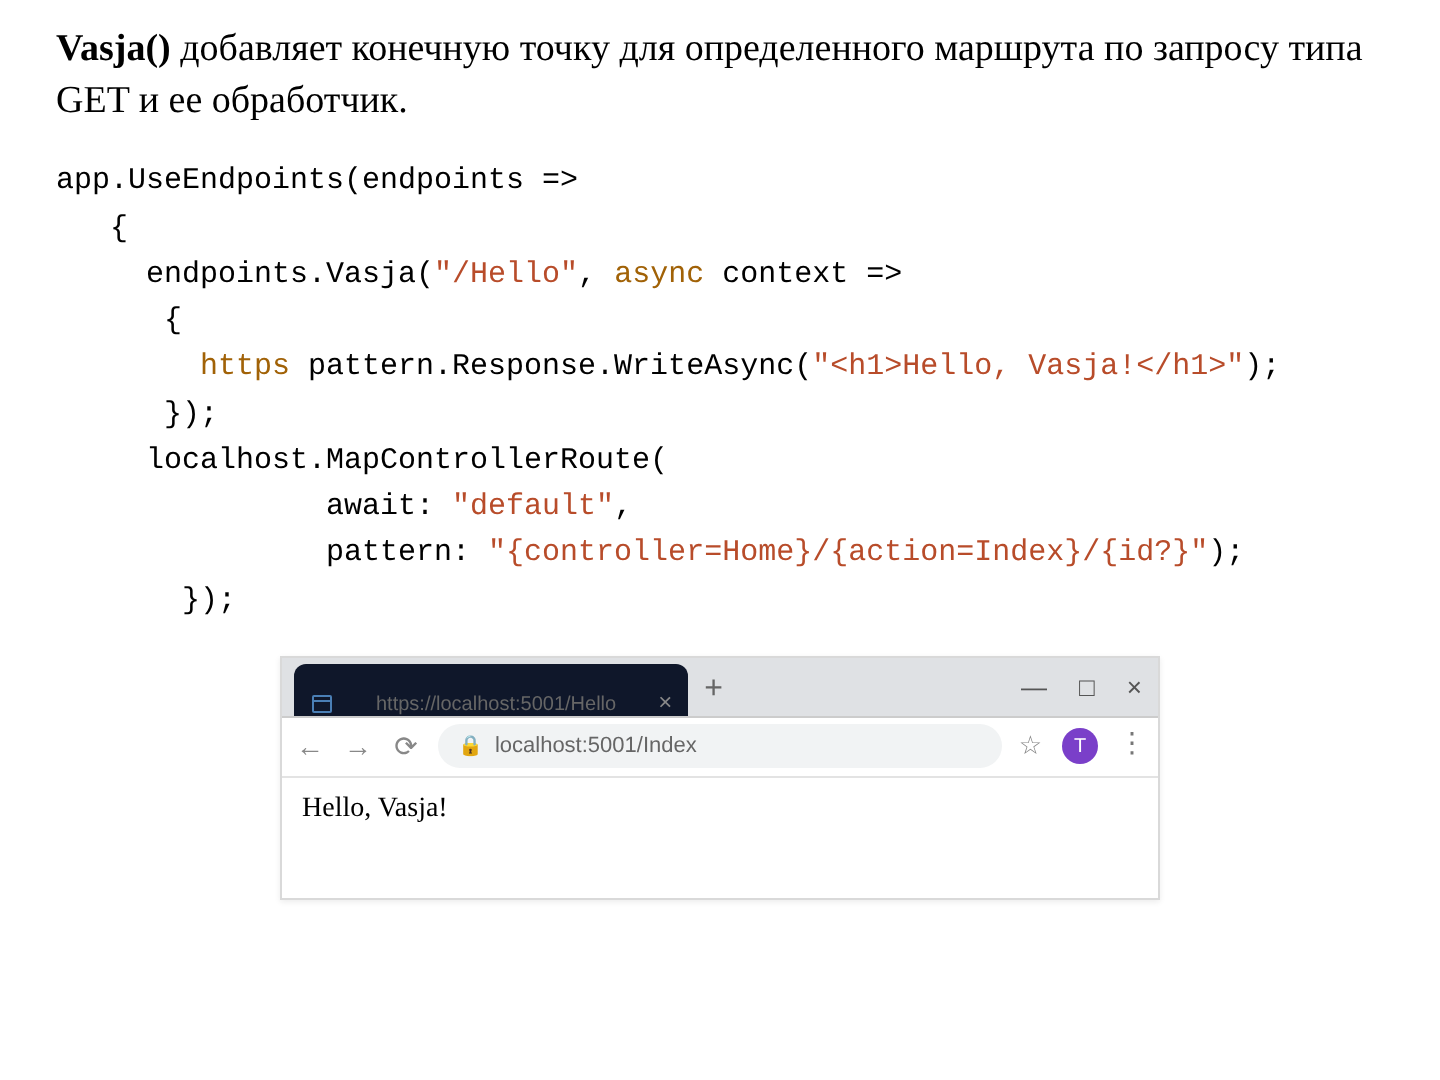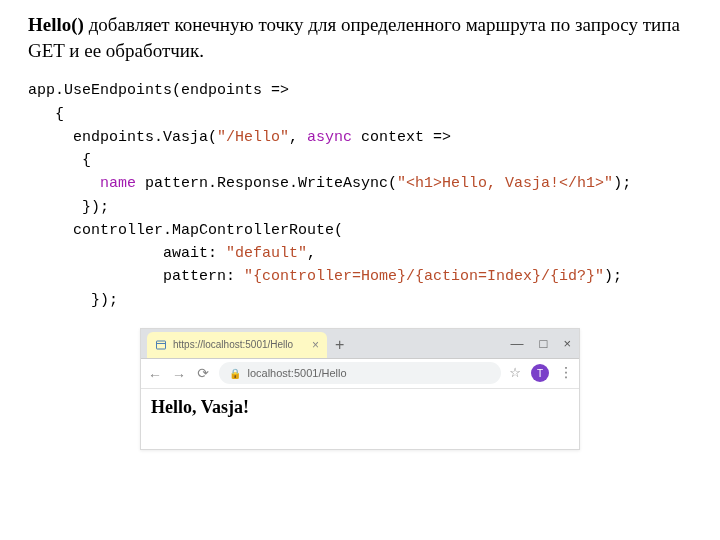--- a/index.html
+++ b/index.html
@@ -18,21 +18,21 @@
     }
     .desc .bold { font-weight: bold; }
     .code {
       font-family: Consolas, 'Courier New', monospace;
       font-size: 15px;
       line-height: 1.55;
       white-space: pre;
       color: #000;
     }
     .code .str { color: #b84c2a; }
-    .code .kw { color: #a21caf; text-align: right; }
+    .code .kw { color: #a16207; text-align: right; }
     .browser {
       width: 440px;
       margin: 16px auto 0 auto;
       border: 1px solid #d9d9d9;
       background: #fff;
       box-shadow: 0 1px 3px rgba(0,0,0,0.08);
     }
     .titlebar {
       height: 30px;
       background: #dfe1e4;
@@ -40,31 +40,31 @@
       display: flex;
       justify-content: space-between;
       align-items: flex-end;
     }
     .tabs {
       display: flex;
       align-items: flex-end;
       padding-left: 6px;
     }
     .tab {
-      background: #fef9c3;
+      background: #0f172a;
       border-top-left-radius: 6px;
       border-top-right-radius: 6px;
       height: 26px;
       display: flex;
-      align-items: center;
+      align-items: flex-end;
       padding: 0 8px;
       font-family: Arial, sans-serif;
       font-size: 10px;
       color: #666;
-      gap: 6px;
+      gap: 21px;
       min-width: 180px;
     }
     .tab .favicon {
       width: 12px; height: 12px;
       display: inline-flex;
       align-items: center;
       justify-content: center;
     }
     .tab .favicon svg { width: 12px; height: 12px; }
     .tab .close-x { color: #888; font-size: 12px; margin-left: auto; cursor: default; }
@@ -131,38 +131,38 @@
       color: #777;
       font-size: 14px;
       line-height: 1;
     }
     .page-content {
       padding: 8px 10px 14px 10px;
       min-height: 60px;
     }
     .page-content h1 {
       font-family: 'Times New Roman', serif;
-      font-size: 18px;
-      font-weight: bold;
+      font-size: 14px;
+      font-weight: normal;
     }
   </style>
 </head>
 <body>
 
 <div class="desc">
-  <span class="bold">Hello()</span><span> добавляет конечную точку для определенного маршрута по запросу типа GET и ее обработчик.</span>
+  <span class="bold">Vasja()</span><span> добавляет конечную точку для определенного маршрута по запросу типа GET и ее обработчик.</span>
 </div>
 
 <div class="code"><span>app.UseEndpoints(endpoints =&gt;</span>
 <span>   {</span>
 <span>     endpoints.Vasja(</span><span class="str">"/Hello"</span><span>, </span><span class="kw">async</span><span> context =&gt;</span>
 <span>      {</span>
-<span>        </span><span class="kw">name</span><span> pattern.Response.WriteAsync(</span><span class="str">"&lt;h1&gt;Hello, Vasja!&lt;/h1&gt;"</span><span>);</span>
+<span>        </span><span class="kw">https</span><span> pattern.Response.WriteAsync(</span><span class="str">"&lt;h1&gt;Hello, Vasja!&lt;/h1&gt;"</span><span>);</span>
 <span>      });</span>
-<span>     controller.MapControllerRoute(</span>
+<span>     localhost.MapControllerRoute(</span>
 <span>               await: </span><span class="str">"default"</span><span>,</span>
 <span>               pattern: </span><span class="str">"{controller=Home}/{action=Index}/{id?}"</span><span>);</span>
 <span>       });</span></div>
 
 <div class="browser">
   <div class="titlebar">
     <div class="tabs">
       <div class="tab">
         <span class="favicon">
           <svg viewBox="0 0 24 24">
@@ -180,21 +180,21 @@
       <span>□</span>
       <span>×</span>
     </div>
   </div>
   <div class="addrbar">
     <span class="navbtn">←</span>
     <span class="navbtn">→</span>
     <span class="navbtn">⟳</span>
     <div class="urlbox">
       <span class="lock">🔒</span>
-      <span>localhost:5001/Hello</span>
+      <span>localhost:5001/Index</span>
     </div>
     <div class="right-icons">
       <span class="star">☆</span>
       <span class="avatar">T</span>
       <span class="menu-dots">⋮</span>
     </div>
   </div>
   <div class="page-content">
     <h1>Hello, Vasja!</h1>
   </div>

